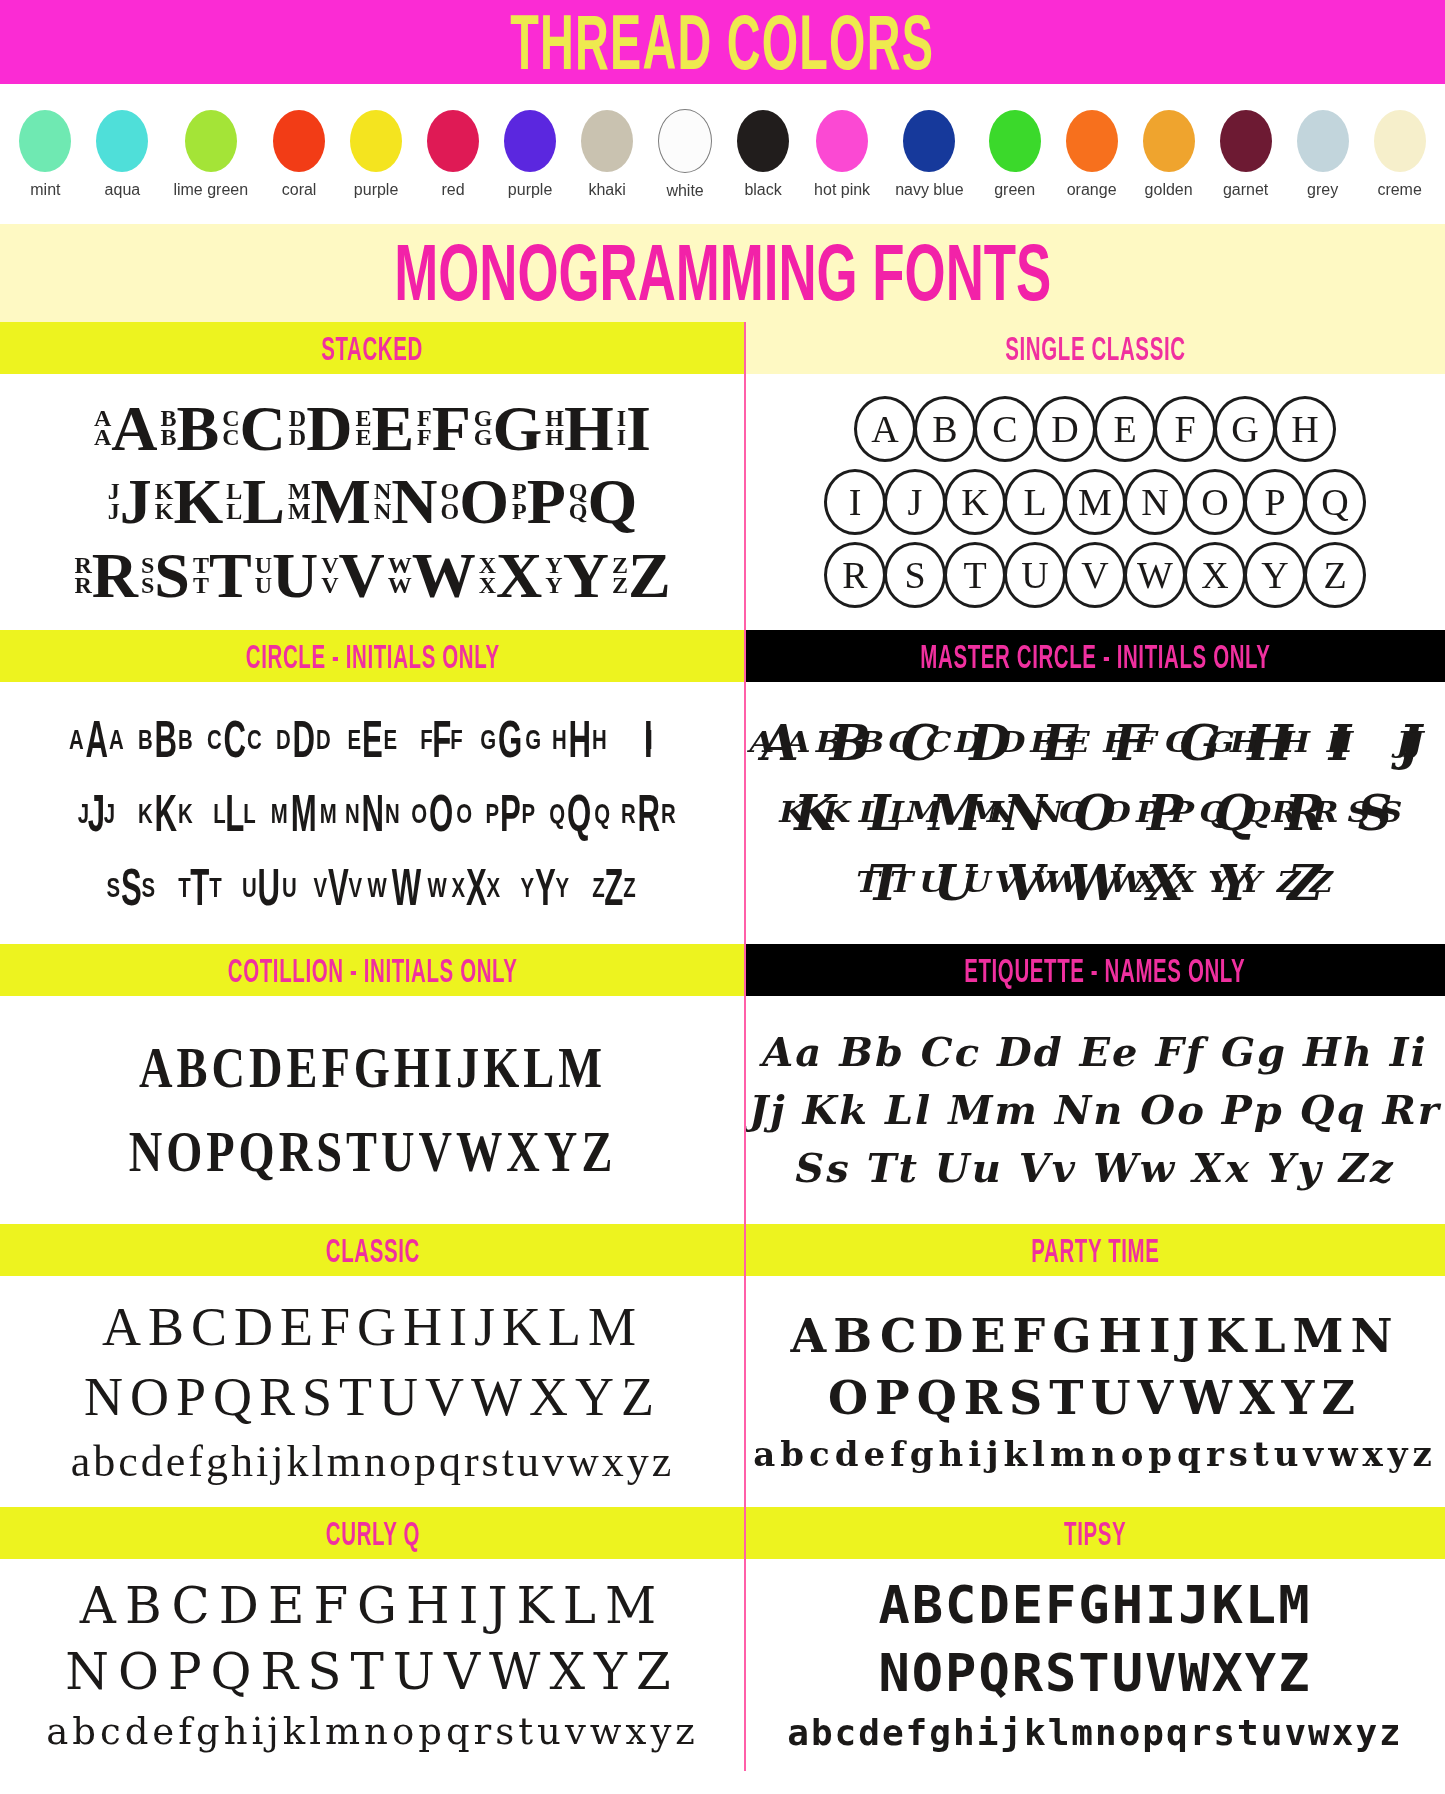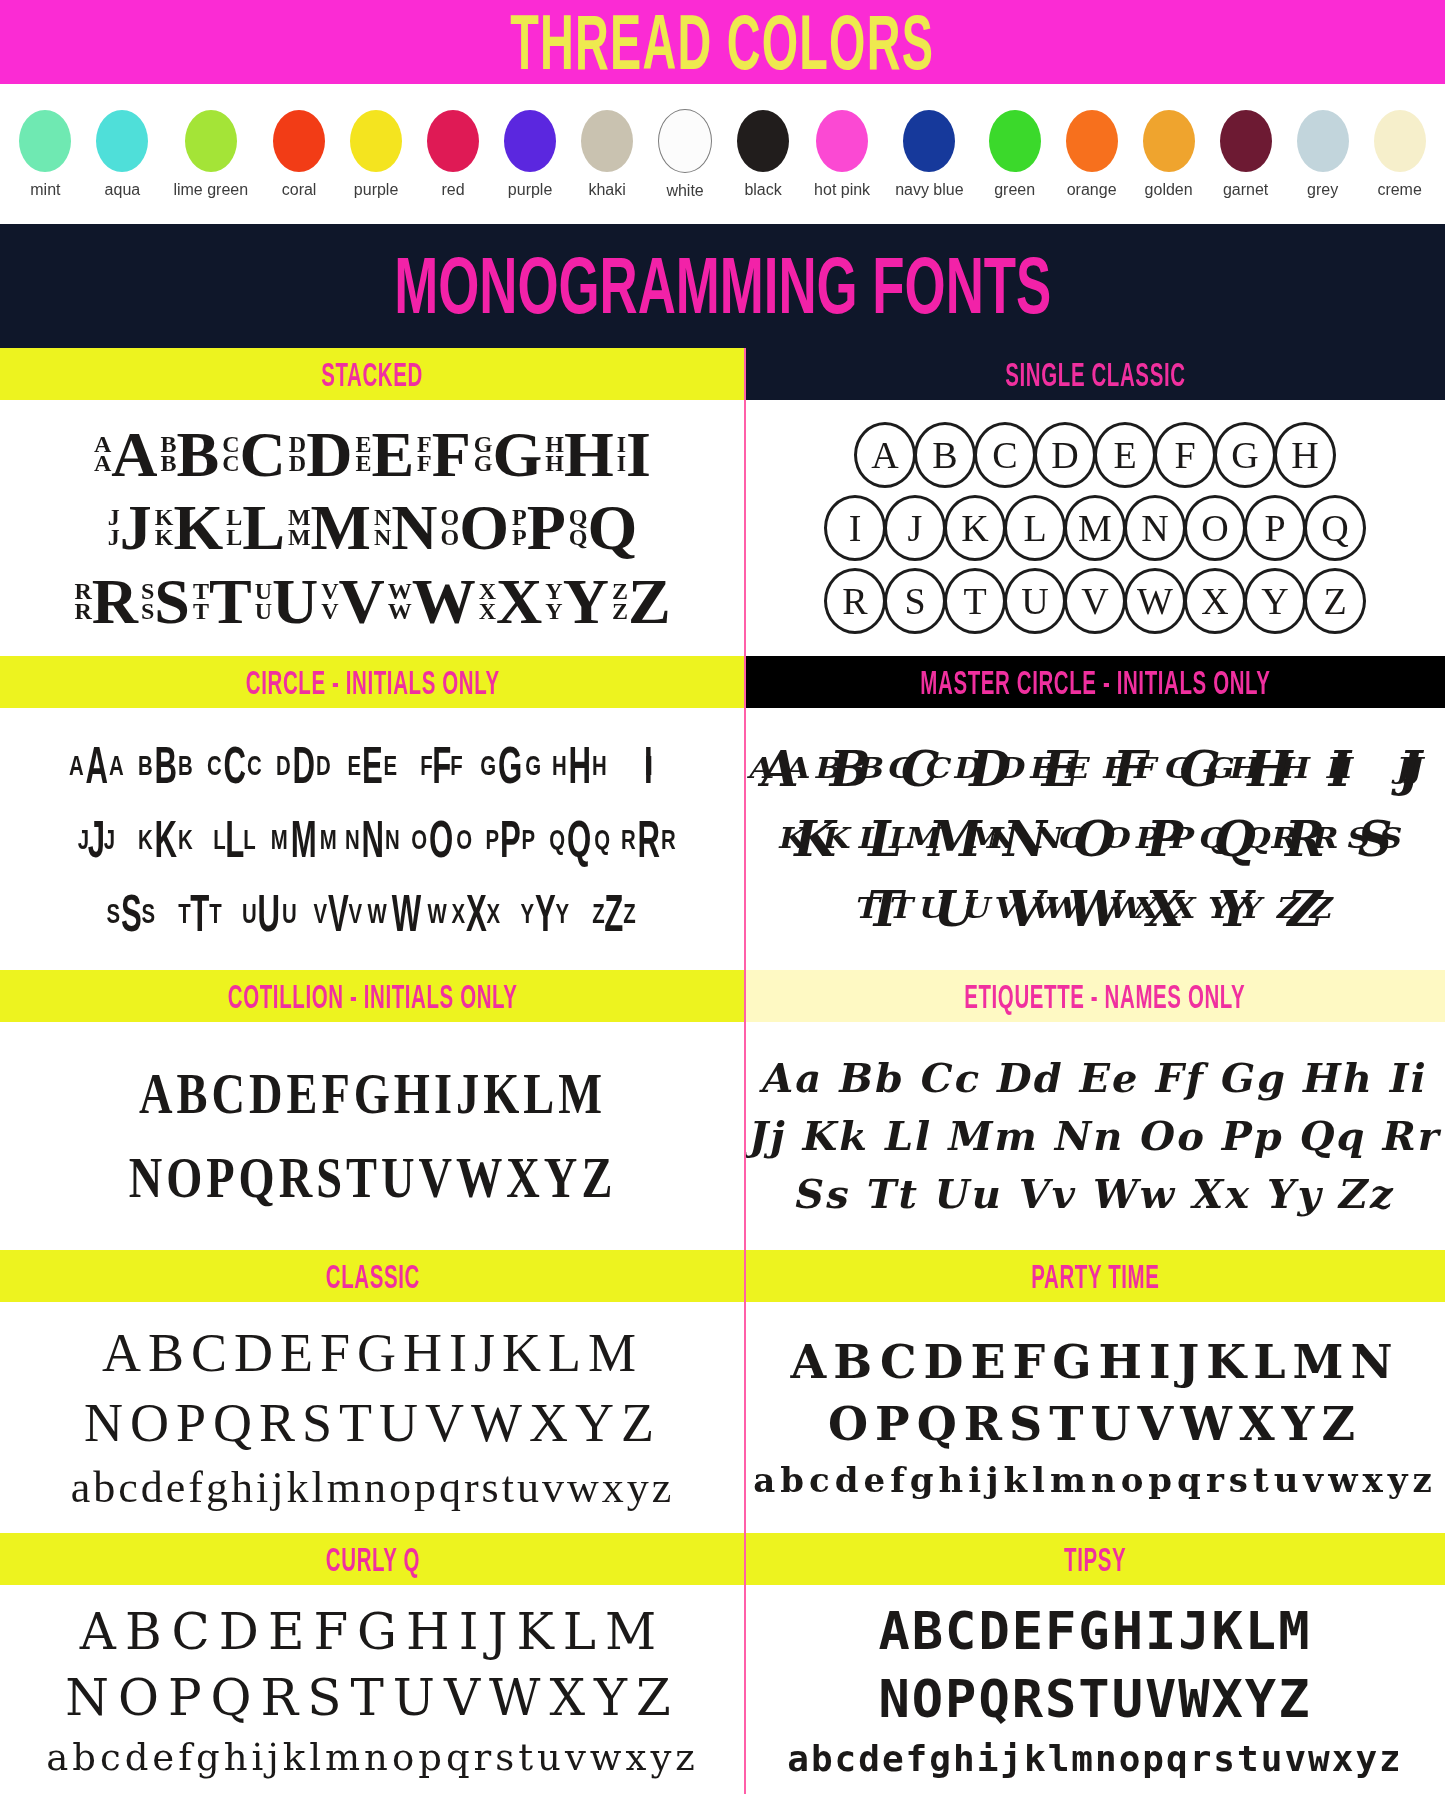--- a/index.html
+++ b/index.html
@@ -10,21 +10,21 @@
   .banner-pink{height:84px;background:#FB2BD4;display:flex;align-items:center;justify-content:center;}
   .banner-pink .t{font-weight:700;font-size:78px;line-height:1;color:#EEE94F;transform:scaleX(0.60);letter-spacing:2px;}
 
   
   .swatch-row{height:140px;display:flex;align-items:center;justify-content:center;gap:25px;background:#fff;}
   .swatch{display:flex;flex-direction:column;align-items:center;gap:9px;}
   .dot{width:52px;height:62px;border-radius:50%;}
   .swl{font-size:16px;color:#3c3c3c;white-space:nowrap;}
 
   
-  .banner-mint{height:124px;background:#0f172a;display:flex;align-items:center;justify-content:center;}
+  .banner-mint{height:98px;background:#fef9c3;display:flex;align-items:center;justify-content:center;}
   .banner-mint .t{font-weight:700;font-size:80px;line-height:1;color:#F222A8;transform:scaleX(0.66);}
 
   
   .fonts-grid{display:grid;grid-template-columns:745px 700px;grid-template-rows:52px 256px 52px 262px 52px 228px 52px 231px 52px 212px;position:relative;}
   .vline{position:absolute;left:744px;top:0;bottom:0;width:2px;background:#FF5FA8;z-index:6;}
   .fhead{background:#EDF31F;display:flex;align-items:center;justify-content:center;overflow:hidden;}
   .fht{font-weight:700;font-size:33px;line-height:1;color:#F0309F;transform:scaleX(0.62);letter-spacing:1px;}
   .fsample{background:#fff;display:flex;flex-direction:column;justify-content:center;align-items:center;overflow:hidden;color:#1b1918;}
   .fsample>div{width:100%;}
 
@@ -166,21 +166,21 @@
 
 <div class="banner-mint">
   <span class="t">MONOGRAMMING FONTS</span>
 </div>
 
 <div class="fonts-grid">
   <div class="vline"></div>
 <div class="fhead" style="background: rgb(237, 243, 31);">
       <span class="cond fht" style="color: rgb(240, 48, 159);">STACKED</span>
     </div>
-    <div class="fhead" style="background: #0f172a;">
+    <div class="fhead" style="background: #fef9c3;">
       <span class="cond fht" style="color: rgb(240, 48, 159);">SINGLE CLASSIC</span>
     </div>
     <div class="fsample s-stacked" style="color: rgb(27, 25, 24);">
       <div class="st-row">
         <span class="st-u">
           <span class="st-p">
             <span>A</span>
             <span>A</span>
           </span>
           <span class="st-b">A</span>
@@ -678,21 +678,21 @@
         <span class="mm-g">
           <span class="mm-a">Z</span>
           <span class="mm-b">Z</span>
           <span class="mm-a">Z</span>
         </span>
       </div>
     </div>
     <div class="fhead" style="background: rgb(237, 243, 31);">
       <span class="cond fht" style="color: rgb(240, 48, 159);">COTILLION - INITIALS ONLY</span>
     </div>
-    <div class="fhead" style="background: #fef9c3; padding-left: 20px;">
+    <div class="fhead" style="background: #000000; padding-left: 20px;">
       <span class="cond fht" style="color: rgb(240, 48, 159);">ETIQUETTE - NAMES ONLY</span>
     </div>
     <div class="fsample s-cotillion" style="color: rgb(27, 25, 24);">
       <div class="cot-row">ABCDEFGHIJKLM</div>
       <div class="cot-row">NOPQRSTUVWXYZ</div>
     </div>
     <div class="fsample s-etiquette" style="color: rgb(27, 25, 24);">
       <div class="et-row">Aa Bb Cc Dd Ee Ff Gg Hh Ii</div>
       <div class="et-row">Jj Kk Ll Mm Nn Oo Pp Qq Rr</div>
       <div class="et-row">Ss Tt Uu Vv Ww Xx Yy Zz</div>

